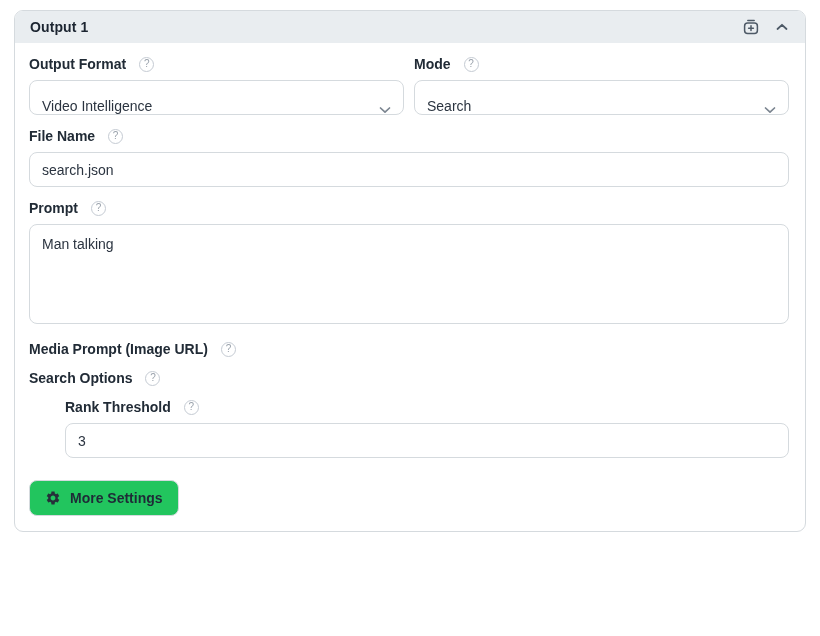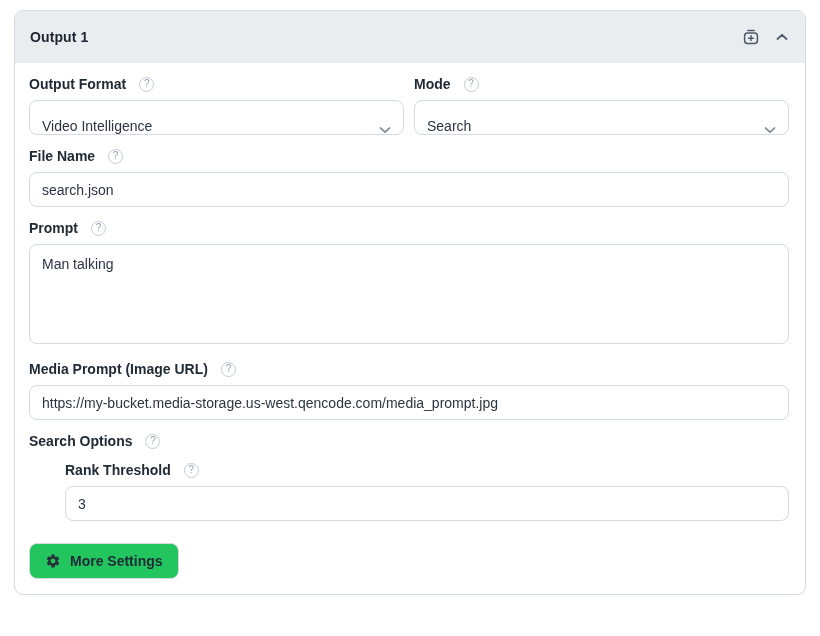--- a/index.html
+++ b/index.html
@@ -13,21 +13,21 @@
   }
   .panel {
     position: absolute; left: 14px; top: 10px;
     width: 792px;
     background: #fff;
     border: 1px solid #d5dade;
     border-radius: 9px;
   }
   .panel-header {
     display: flex; align-items: center; justify-content: space-between;
-    height: 52px;
+    height: 32px;
     background: #e9edf0;
     border-radius: 8px 8px 0 0;
     padding: 0 17px 0 15px;
   }
   .panel-title {
     font-size: 14px; font-weight: bold; color: #1c2531; letter-spacing: .1px;
   }
   .header-actions { display: flex; align-items: center; gap: 15px; }
   .icon-btn {
     background: none; border: none; padding: 0; margin: 0;
@@ -164,21 +164,20 @@
         <span class="help">?</span>
       </div>
       <textarea class="control" style="">Man talking</textarea>
     </div>
 
     <div class="field">
       <div class="label-row">
         <span>Media Prompt (Image URL)</span>
         <span class="help">?</span>
       </div>
-      <input class="control" type="text" value="https://my-bucket.media-storage.us-west.qencode.com/media_prompt.jpg" style="">
     </div>
 
     <div class="field">
       <div class="label-row">
         <span>Search Options</span>
         <span class="help">?</span>
       </div>
     </div>
 
     <div class="field" style="margin-bottom:0;margin-left:36px;">

